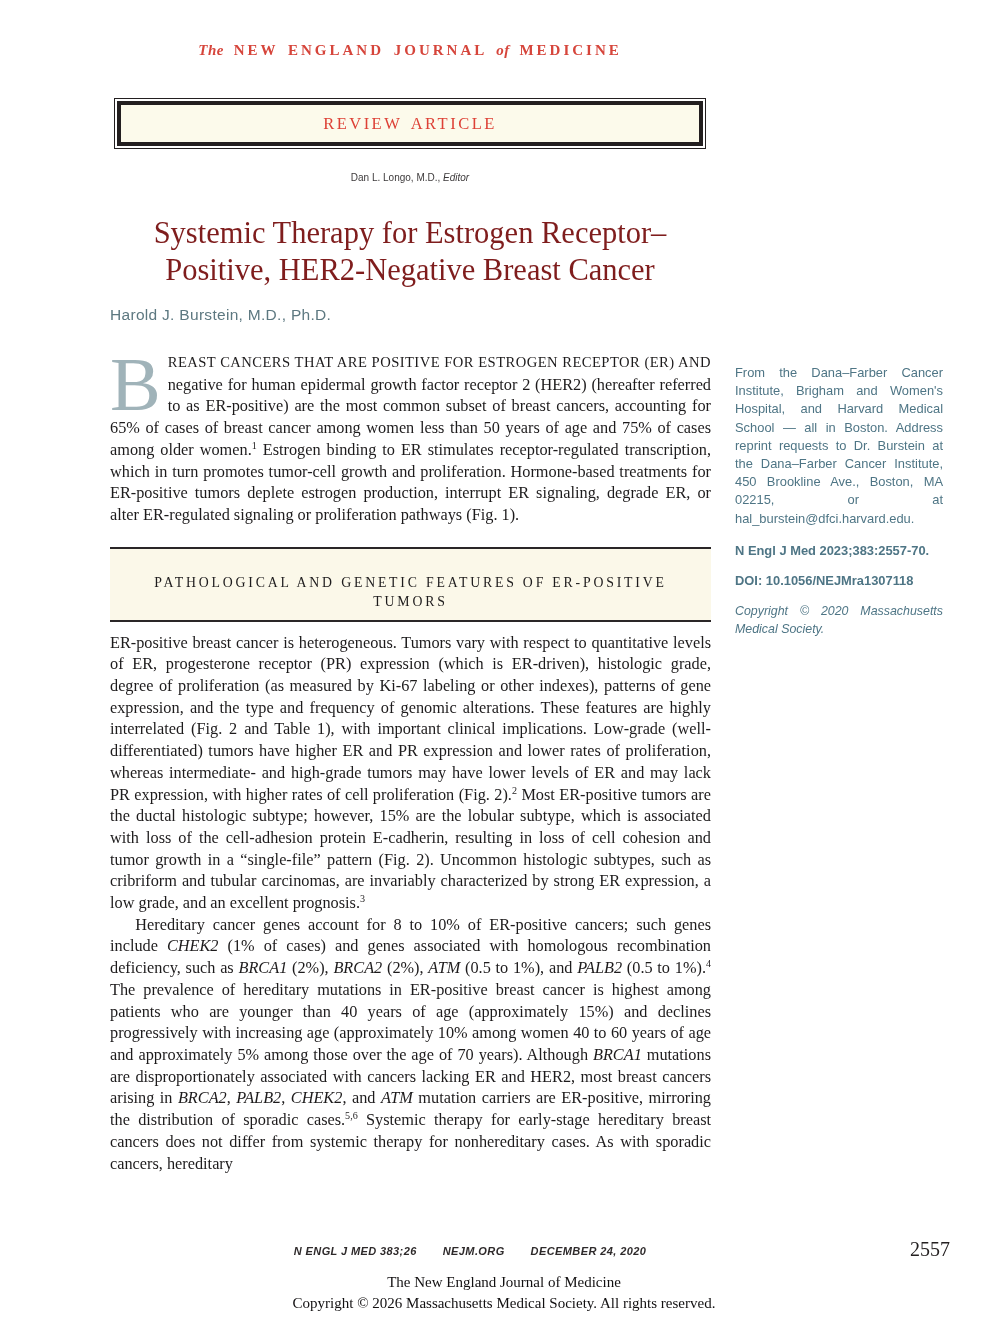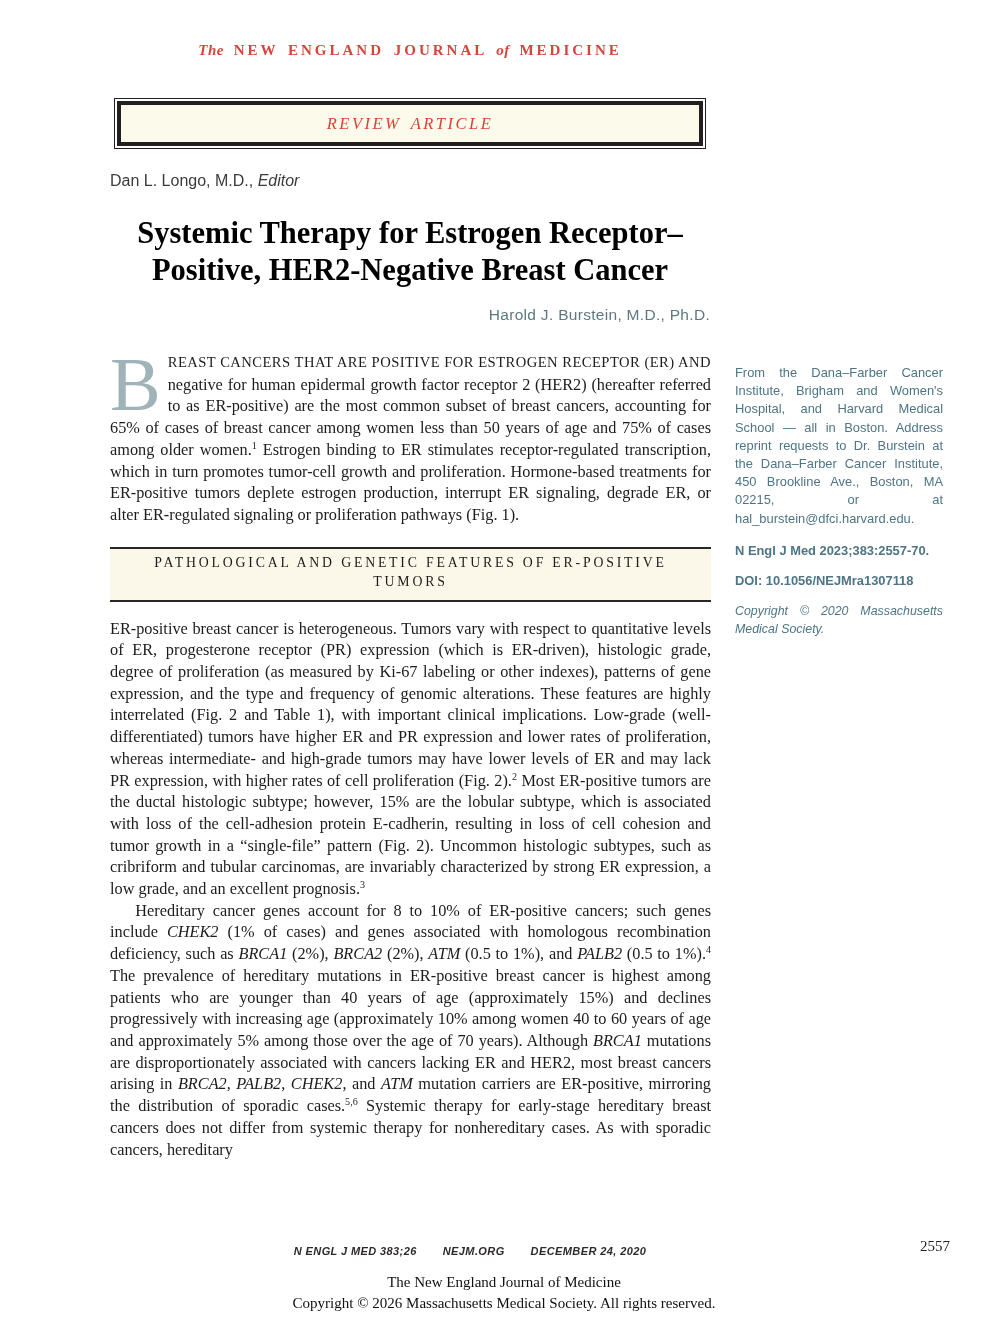--- a/index.html
+++ b/index.html
@@ -22,53 +22,53 @@
     text-align:center;color:#d6453b;
     font-size:15px;letter-spacing:3px;word-spacing:3px;font-weight:bold;
   }
   .kicker-box{
     position:absolute;top:101px;left:117px;width:578px;height:37px;
     background:#fcfaeb;border:4px solid #231f20;
     outline:1px solid #231f20;outline-offset:2px;
     display:flex;align-items:center;justify-content:center;
   }
   .kicker-label{
-    color:#dd4136;font-size:16.5px;letter-spacing:2.5px;word-spacing:3px;font-style:italic;
+    color:#dd4136;font-size:16.5px;letter-spacing:2.5px;word-spacing:3px;
   }
   .editor-line{
-    position:absolute;top:172px;left:110px;width:600px;text-align:left;
+    position:absolute;top:172px;left:110px;width:600px;text-align:center;
     font-family:"Liberation Sans", sans-serif;
-    font-size:16px;color:#3d3a3b;
+    font-size:10px;color:#3d3a3b;
   }
   .article-title{
     position:absolute;top:215px;left:75px;width:670px;text-align:center;
-    font-size:30.5px;line-height:36.5px;color:#000000;font-weight:700;
+    font-size:30.5px;line-height:36.5px;color:#7f1d1d;font-weight:400;
   }
   .author-line{
-    position:absolute;top:306px;left:110px;width:600px;text-align:right;
+    position:absolute;top:306px;left:110px;width:600px;text-align:left;
     font-family:"Liberation Sans", sans-serif;
     font-size:15.5px;color:#5d7880;letter-spacing:0.3px;
   }
 
   .main-column{
     position:absolute;top:351px;left:110px;width:601px;
     font-size:16.3px;line-height:21.7px;text-align:justify;
   }
   .main-column p{margin:0;}
   .dropcap{
     float:left;
     font-size:76px;line-height:61px;
     color:#a0b3b9;
     margin:3px 7px 0 0;
   }
   .section-heading{
-    margin-top:21px;margin-bottom:16px;
+    margin-top:21px;margin-bottom:10px;
     background:#fbf8e9;
     border-top:2px solid #2a2627;border-bottom:2px solid #2a2627;
-    padding:4px 0 9px 0;
+    padding:24px 0 9px 0;
     text-align:center;
     font-size:13.8px;letter-spacing:2.8px;line-height:19px;color:#1d1b1c;
   }
   .para-indent{text-indent:1.55em;}
 
   .sidebar{
     position:absolute;top:352px;left:723px;width:232px;
     font-family:"Liberation Sans", sans-serif;
     font-size:12.9px;line-height:18.2px;color:#4e7585;
     text-align:justify;
@@ -79,21 +79,21 @@
   .sidebar .copyright{font-style:italic;font-size:12.4px;margin-top:2px;}
 
   .footer-journal-line{
     position:absolute;top:1245px;left:110px;width:720px;text-align:center;
     font-family:"Liberation Sans", sans-serif;
     font-size:11px;font-weight:bold;letter-spacing:0.4px;color:#2e2a2b;font-style:italic;
   }
   .footer-journal-line span{margin:0 13px;}
   .page-number{
     position:absolute;top:1238px;right:58px;
-    font-size:15px;color:#242021;
+    font-size:20px;color:#242021;
   }
   .footer-notice{
     position:absolute;top:1272px;left:0;width:1008px;text-align:center;
     font-size:15px;line-height:20.5px;color:#121011;
   }
   .footer-notice div{margin:0;}
 </style>
 </head>
 <body>
 

